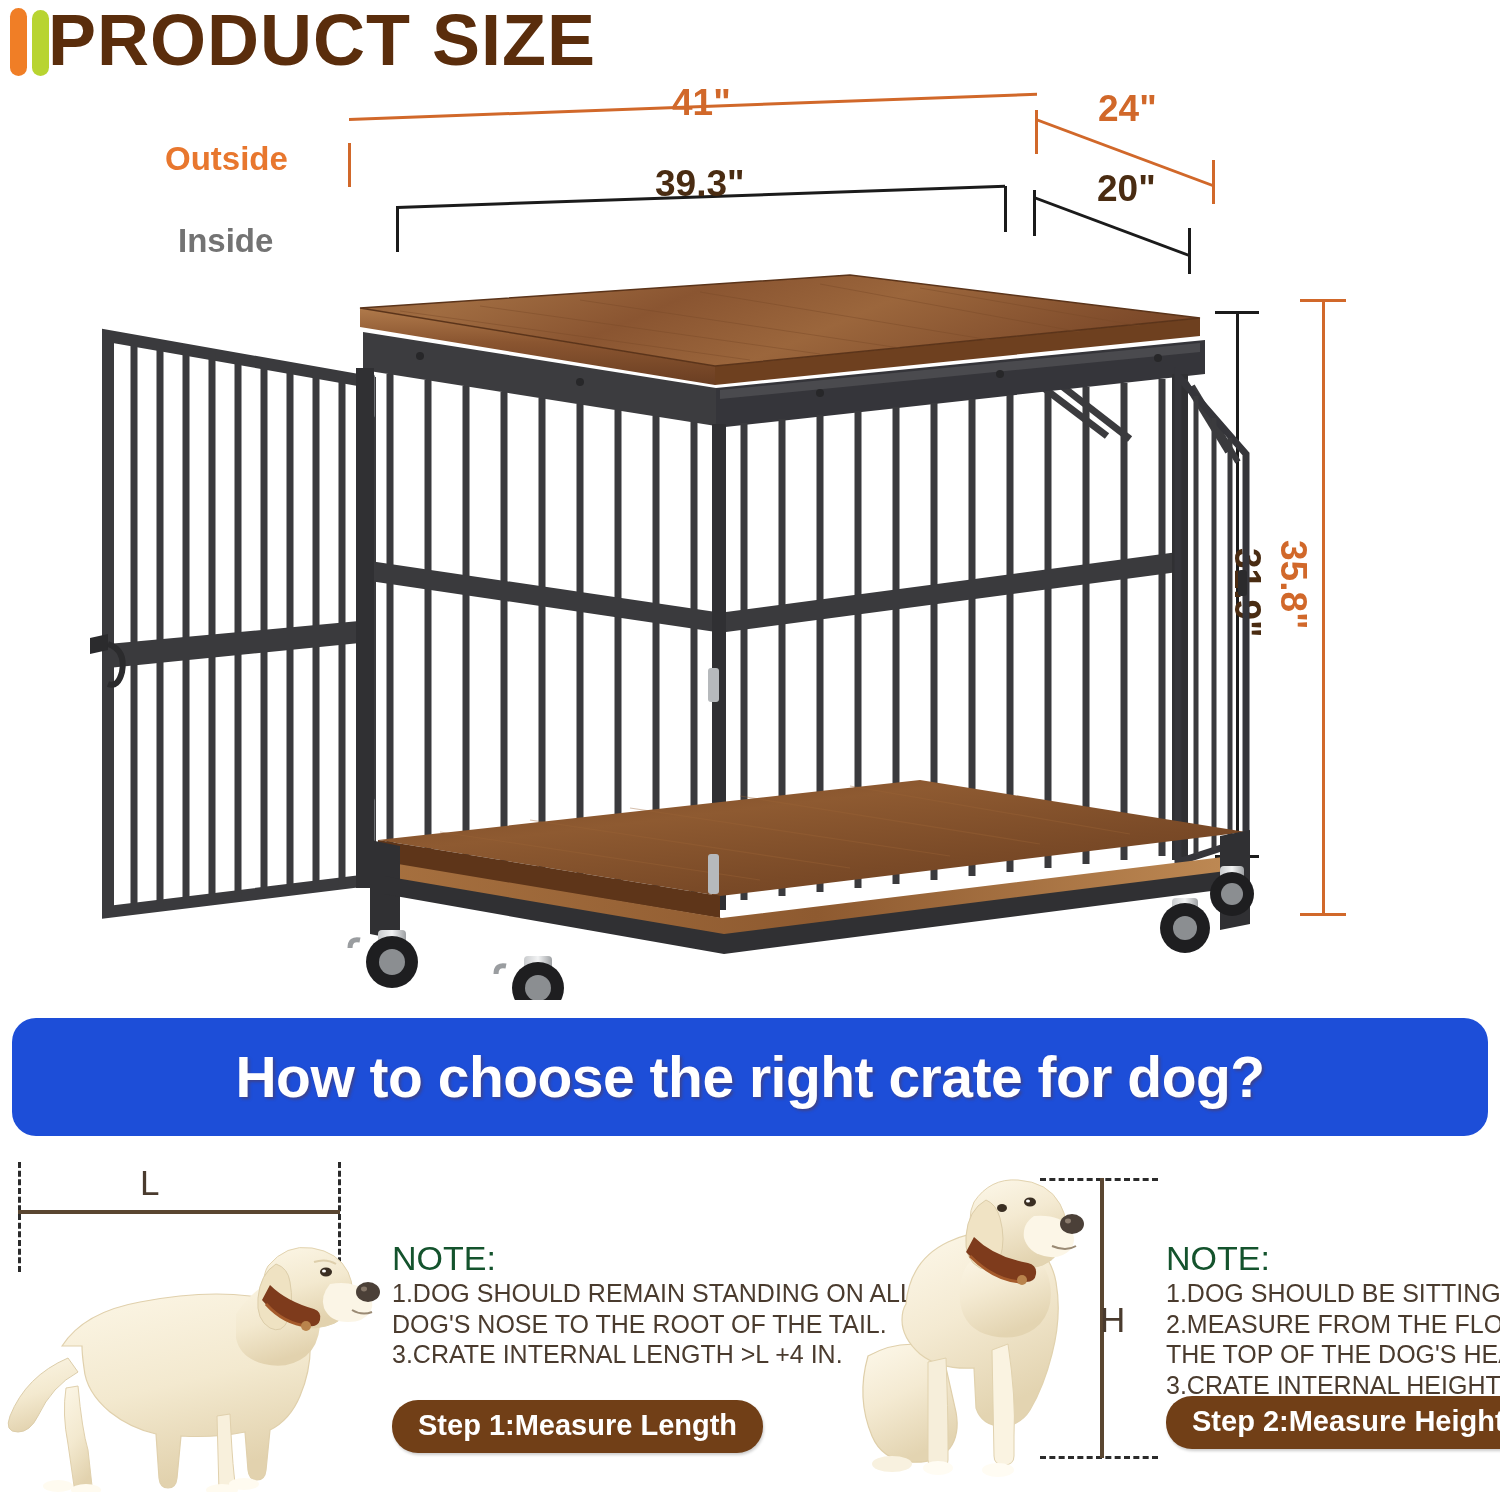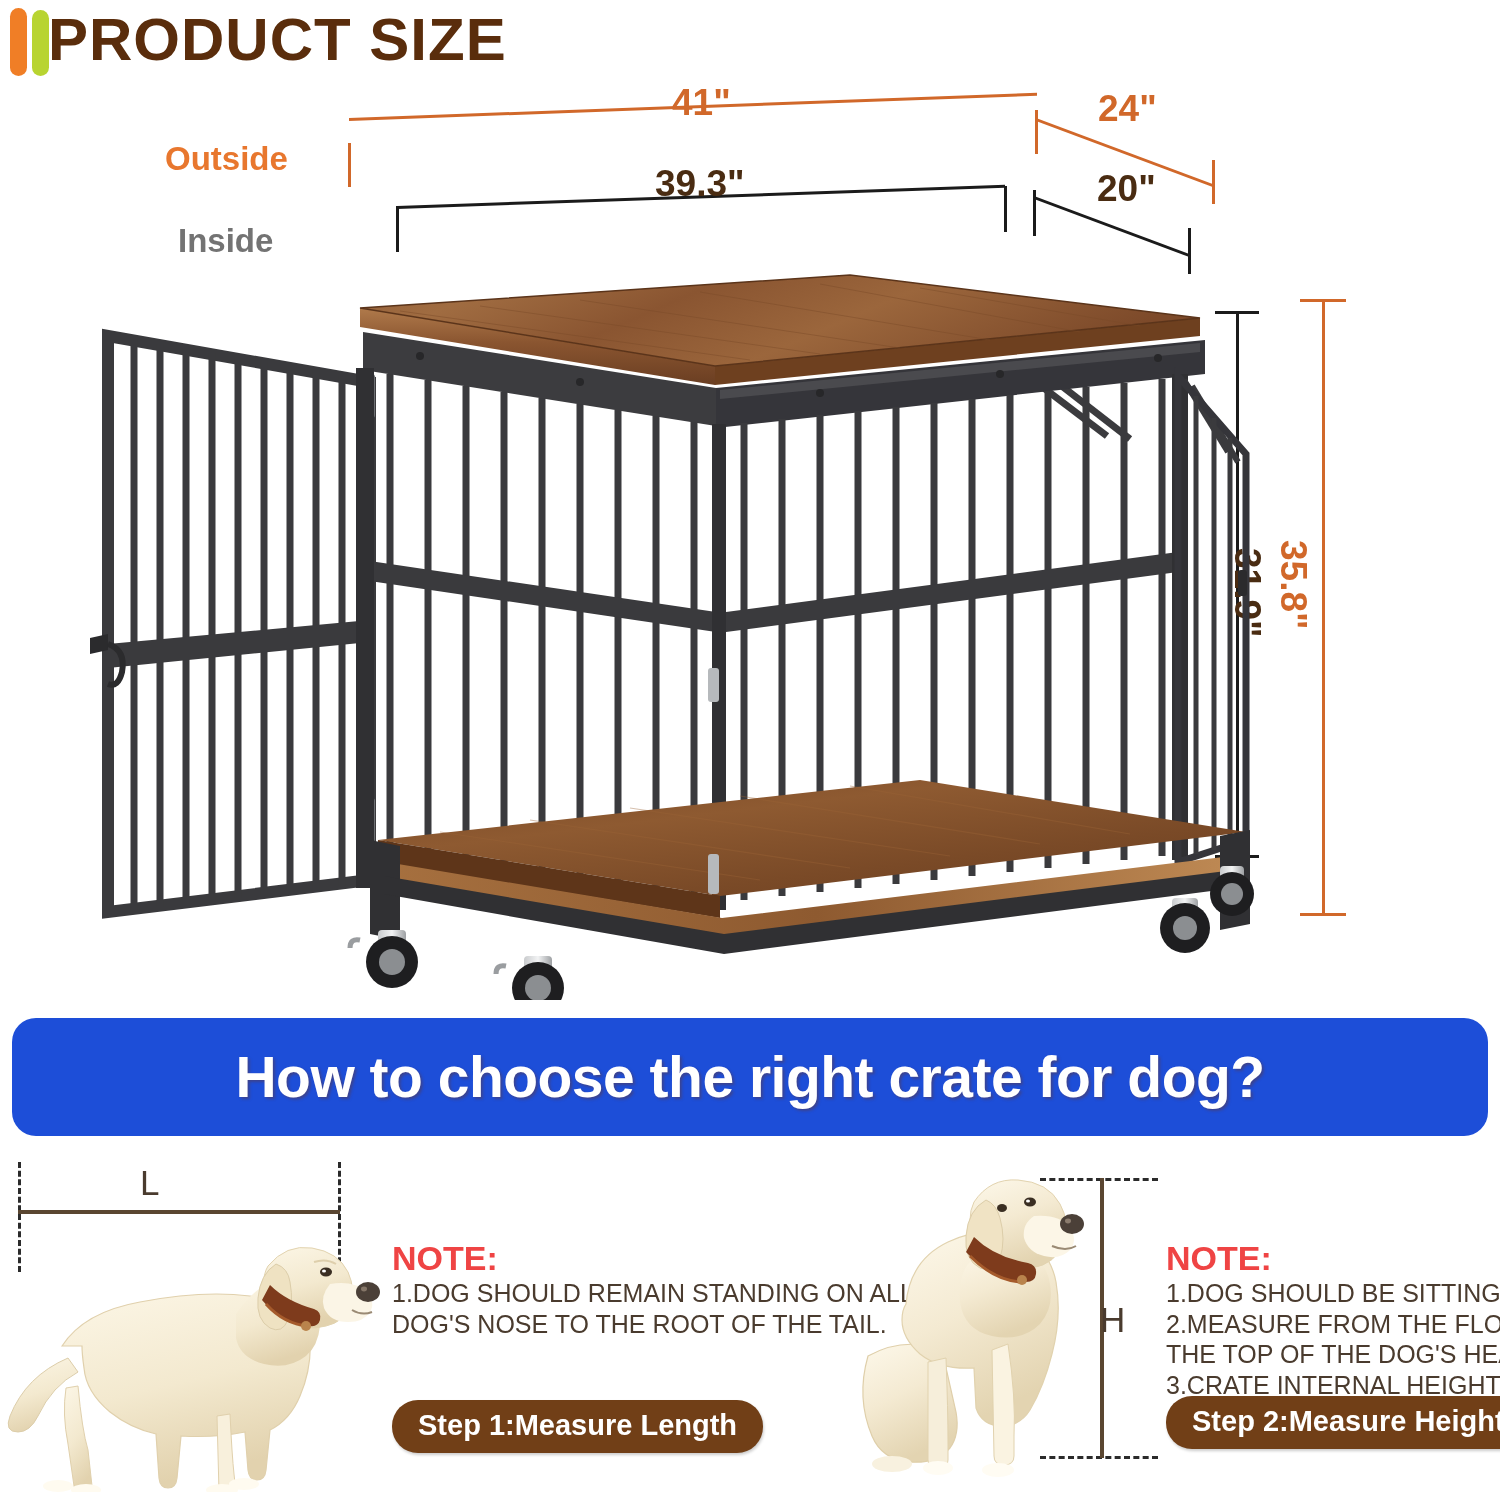--- a/index.html
+++ b/index.html
@@ -10,21 +10,21 @@
   }
   .abs{position:absolute;}
 
   
   #header{left:0;top:0;width:1500px;height:90px;}
   #logo-mark{left:8px;top:8px;width:56px;height:70px;}
   #logo-bar-orange{position:absolute;left:2px;top:0;width:17px;height:68px;border-radius:9px;background:#F07E26;}
   #logo-bar-green{position:absolute;left:24px;top:2px;width:17px;height:66px;border-radius:9px;background:#B8D431;}
   #page-title{
     left:48px;top:2px;
-    font-size:60px;font-weight:bold;letter-spacing:1px;
+    font-size:72px;font-weight:bold;letter-spacing:1px;
     color:#5A2D0C;line-height:76px;white-space:nowrap;
   }
 
   
   .dim-label{font-weight:bold;white-space:nowrap;}
   #label-outside{left:165px;top:140px;font-size:33px;color:#E8772E;text-align:right;}
   #label-inside{left:178px;top:222px;font-size:33px;color:#737373;}
 
   .dimtext{font-weight:bold;white-space:nowrap;}
   .dim-orange{color:#D1682A;}
@@ -61,21 +61,21 @@
   }
   #banner-text{
     position:absolute;left:0;top:0;width:100%;height:100%;
     display:flex;align-items:center;justify-content:center;
     color:#ffffff;font-size:57px;font-weight:bold;letter-spacing:-0.5px;
     text-shadow:2px 2px 3px rgba(120,45,0,.35);
     white-space:nowrap;
   }
 
   
-  .note-title{font-size:34px;font-weight:bold;color:#ef4444;line-height:40px;}
+  .note-title{font-size:34px;font-weight:normal;color:#14532d;line-height:40px;}
   .note-line{font-size:25px;color:#4A3B2E;line-height:30.5px;white-space:nowrap;}
   .step-pill{
     display:inline-block;background:#713F17;color:#ffffff;
     border-radius:26px;padding:9px 26px 11px 26px;
     font-size:29px;font-weight:bold;white-space:nowrap;
     box-shadow:1px 2px 3px rgba(0,0,0,.2);
   }
 
   #note-left{left:392px;top:1238px;width:520px;}
   #note-right{left:1166px;top:1238px;width:340px;}
@@ -406,20 +406,21 @@
   <ellipse cx="86" cy="272" rx="15" ry="6" fill="#FFFBF0"></ellipse>
   <ellipse cx="222" cy="272" rx="16" ry="6" fill="#FFFBF0"></ellipse>
   <ellipse cx="244" cy="266" rx="15" ry="6" fill="#FFFBF0"></ellipse>
 </svg>
 </div>
 
 <div class="abs" id="note-left">
   <div class="note-title">NOTE:</div>
   <div class="note-line">1.DOG SHOULD REMAIN STANDING ON ALL FOURS</div>
   <div class="note-line">DOG'S NOSE TO THE ROOT OF THE TAIL.</div>
+  <div class="note-line">3.CRATE INTERNAL LENGTH &gt;L +4 IN.</div>
 </div>
 <div class="abs" id="step1-wrap">
   <span class="step-pill">Step 1:Measure Length</span>
 </div>
 
 <div class="abs" style="left:1020px;top:1178px;width:180px;height:300px;">
   <div class="abs dash-h" style="left:20px;top:0px;width:118px;"></div>
   <div class="abs dash-h" style="left:20px;top:278px;width:118px;"></div>
   <div class="abs solid-v" style="left:80px;top:0px;height:280px;"></div>
 </div>

